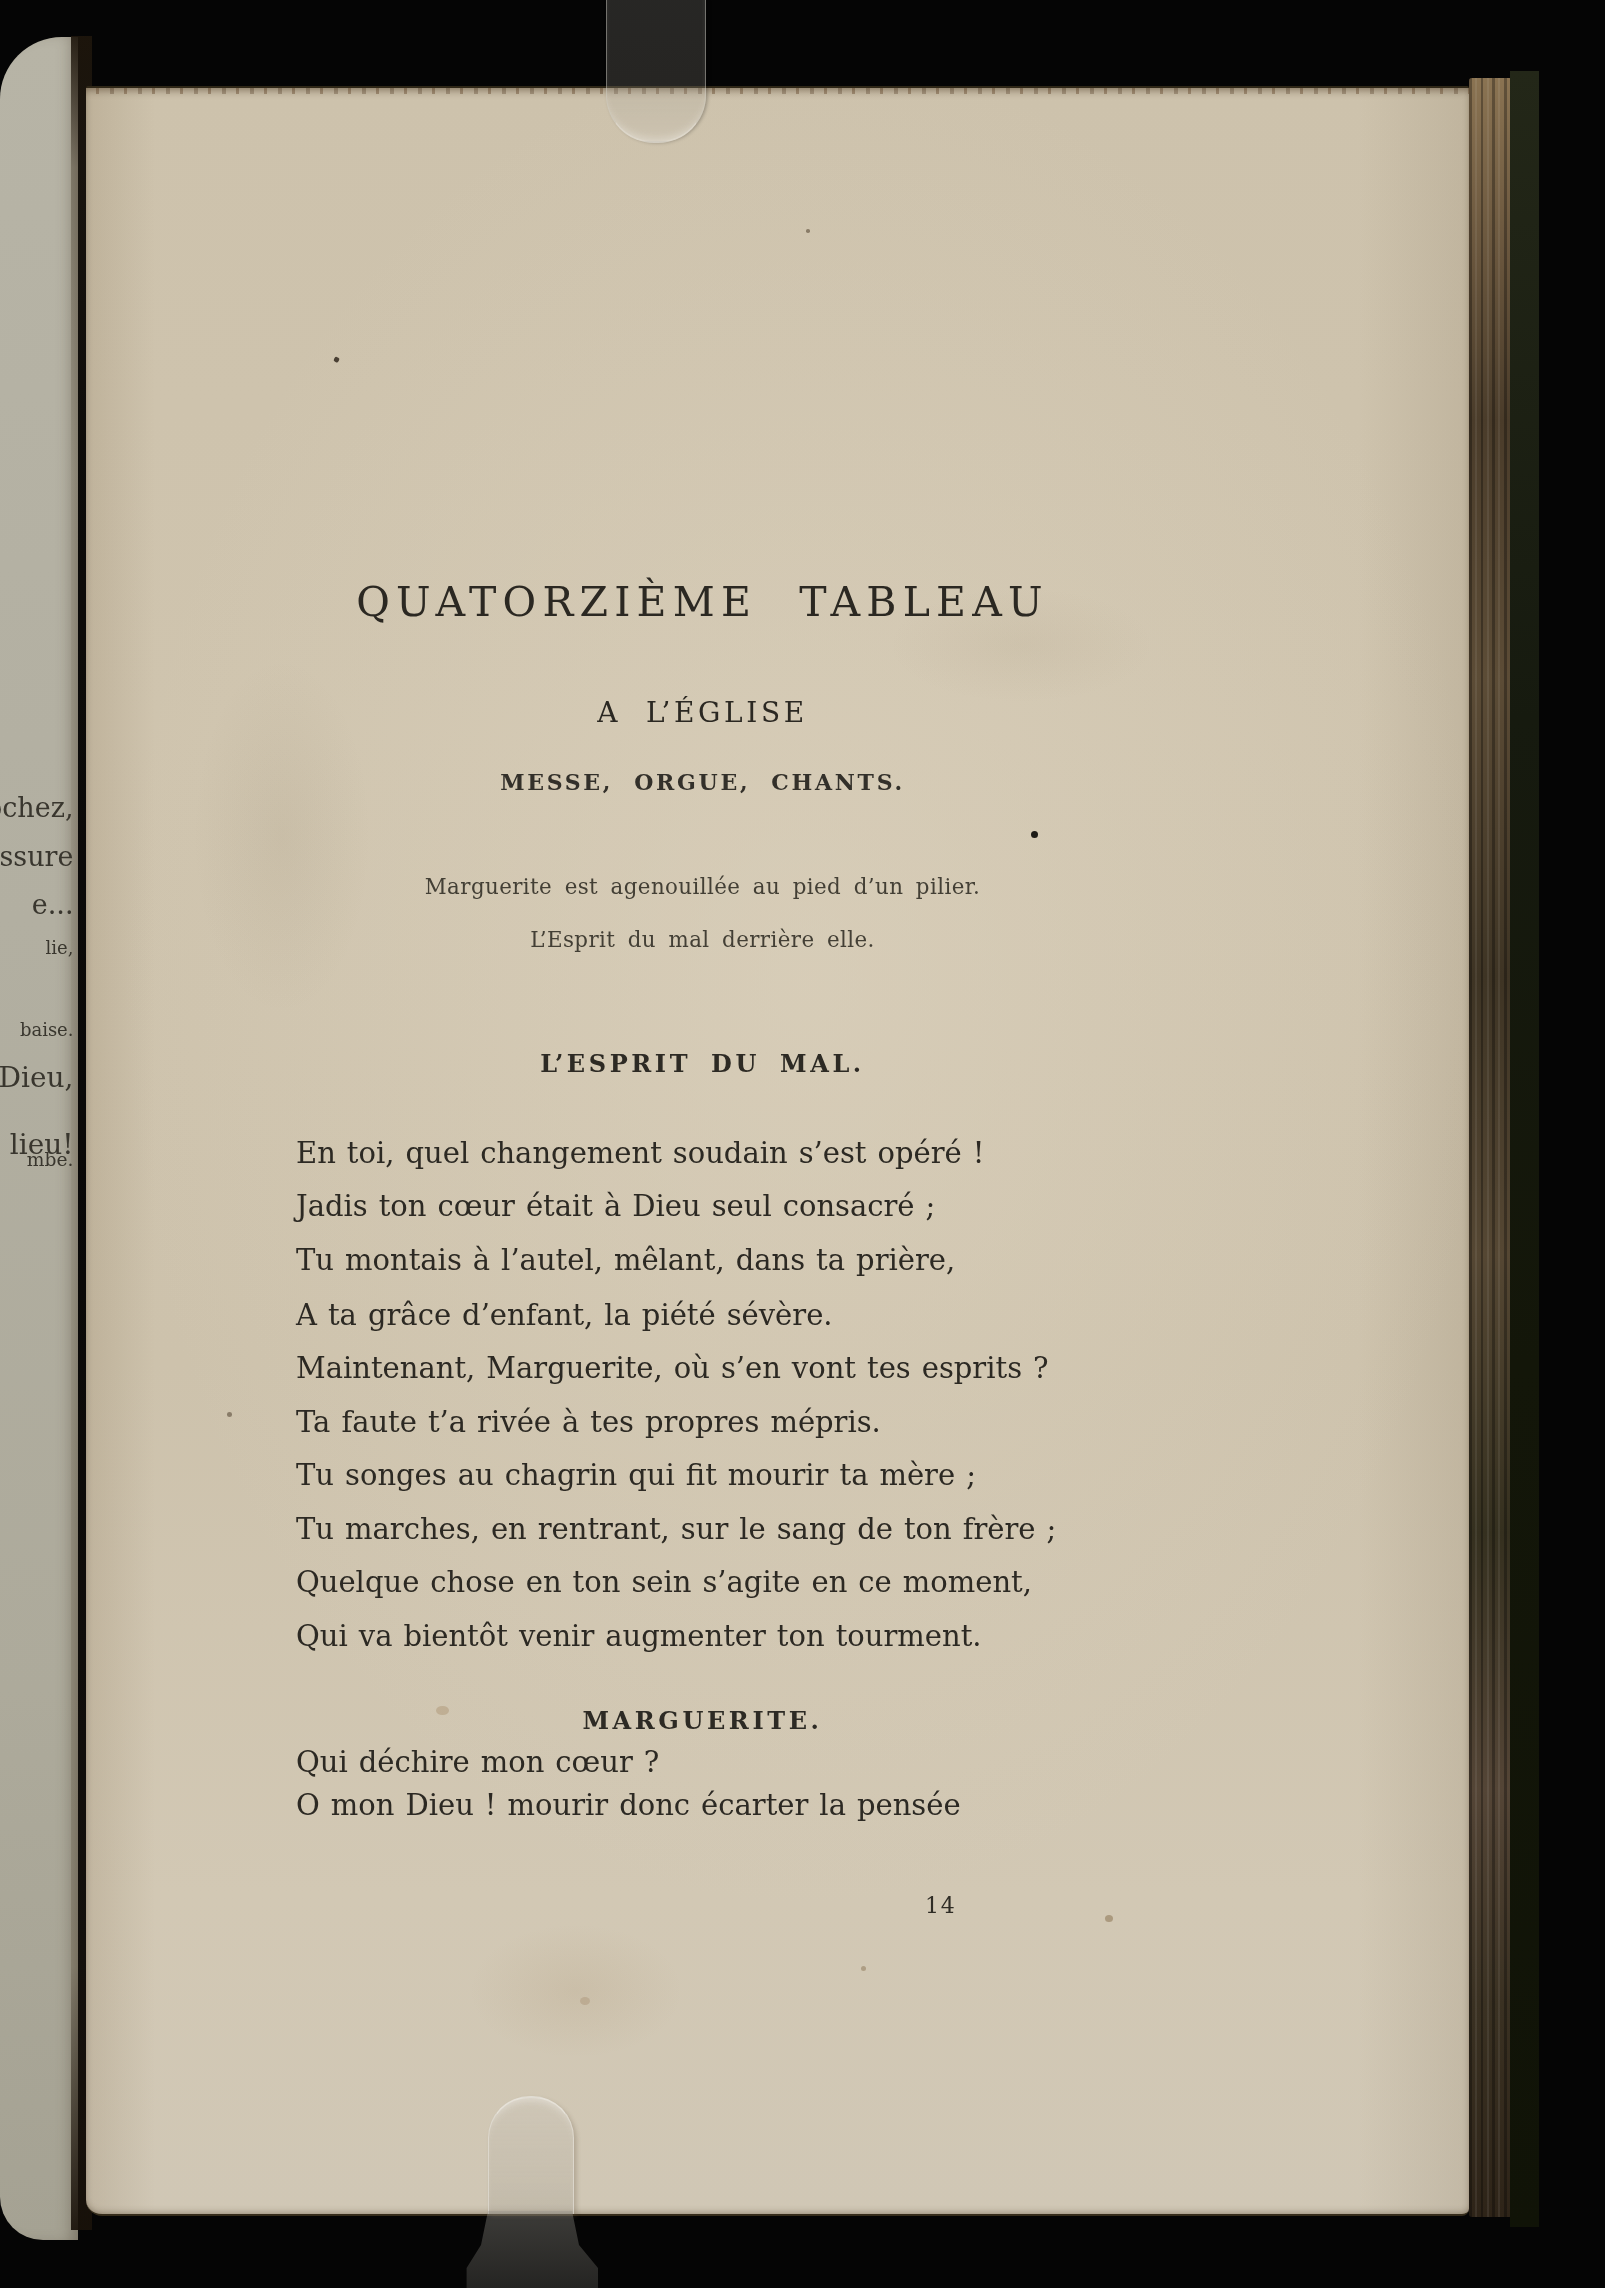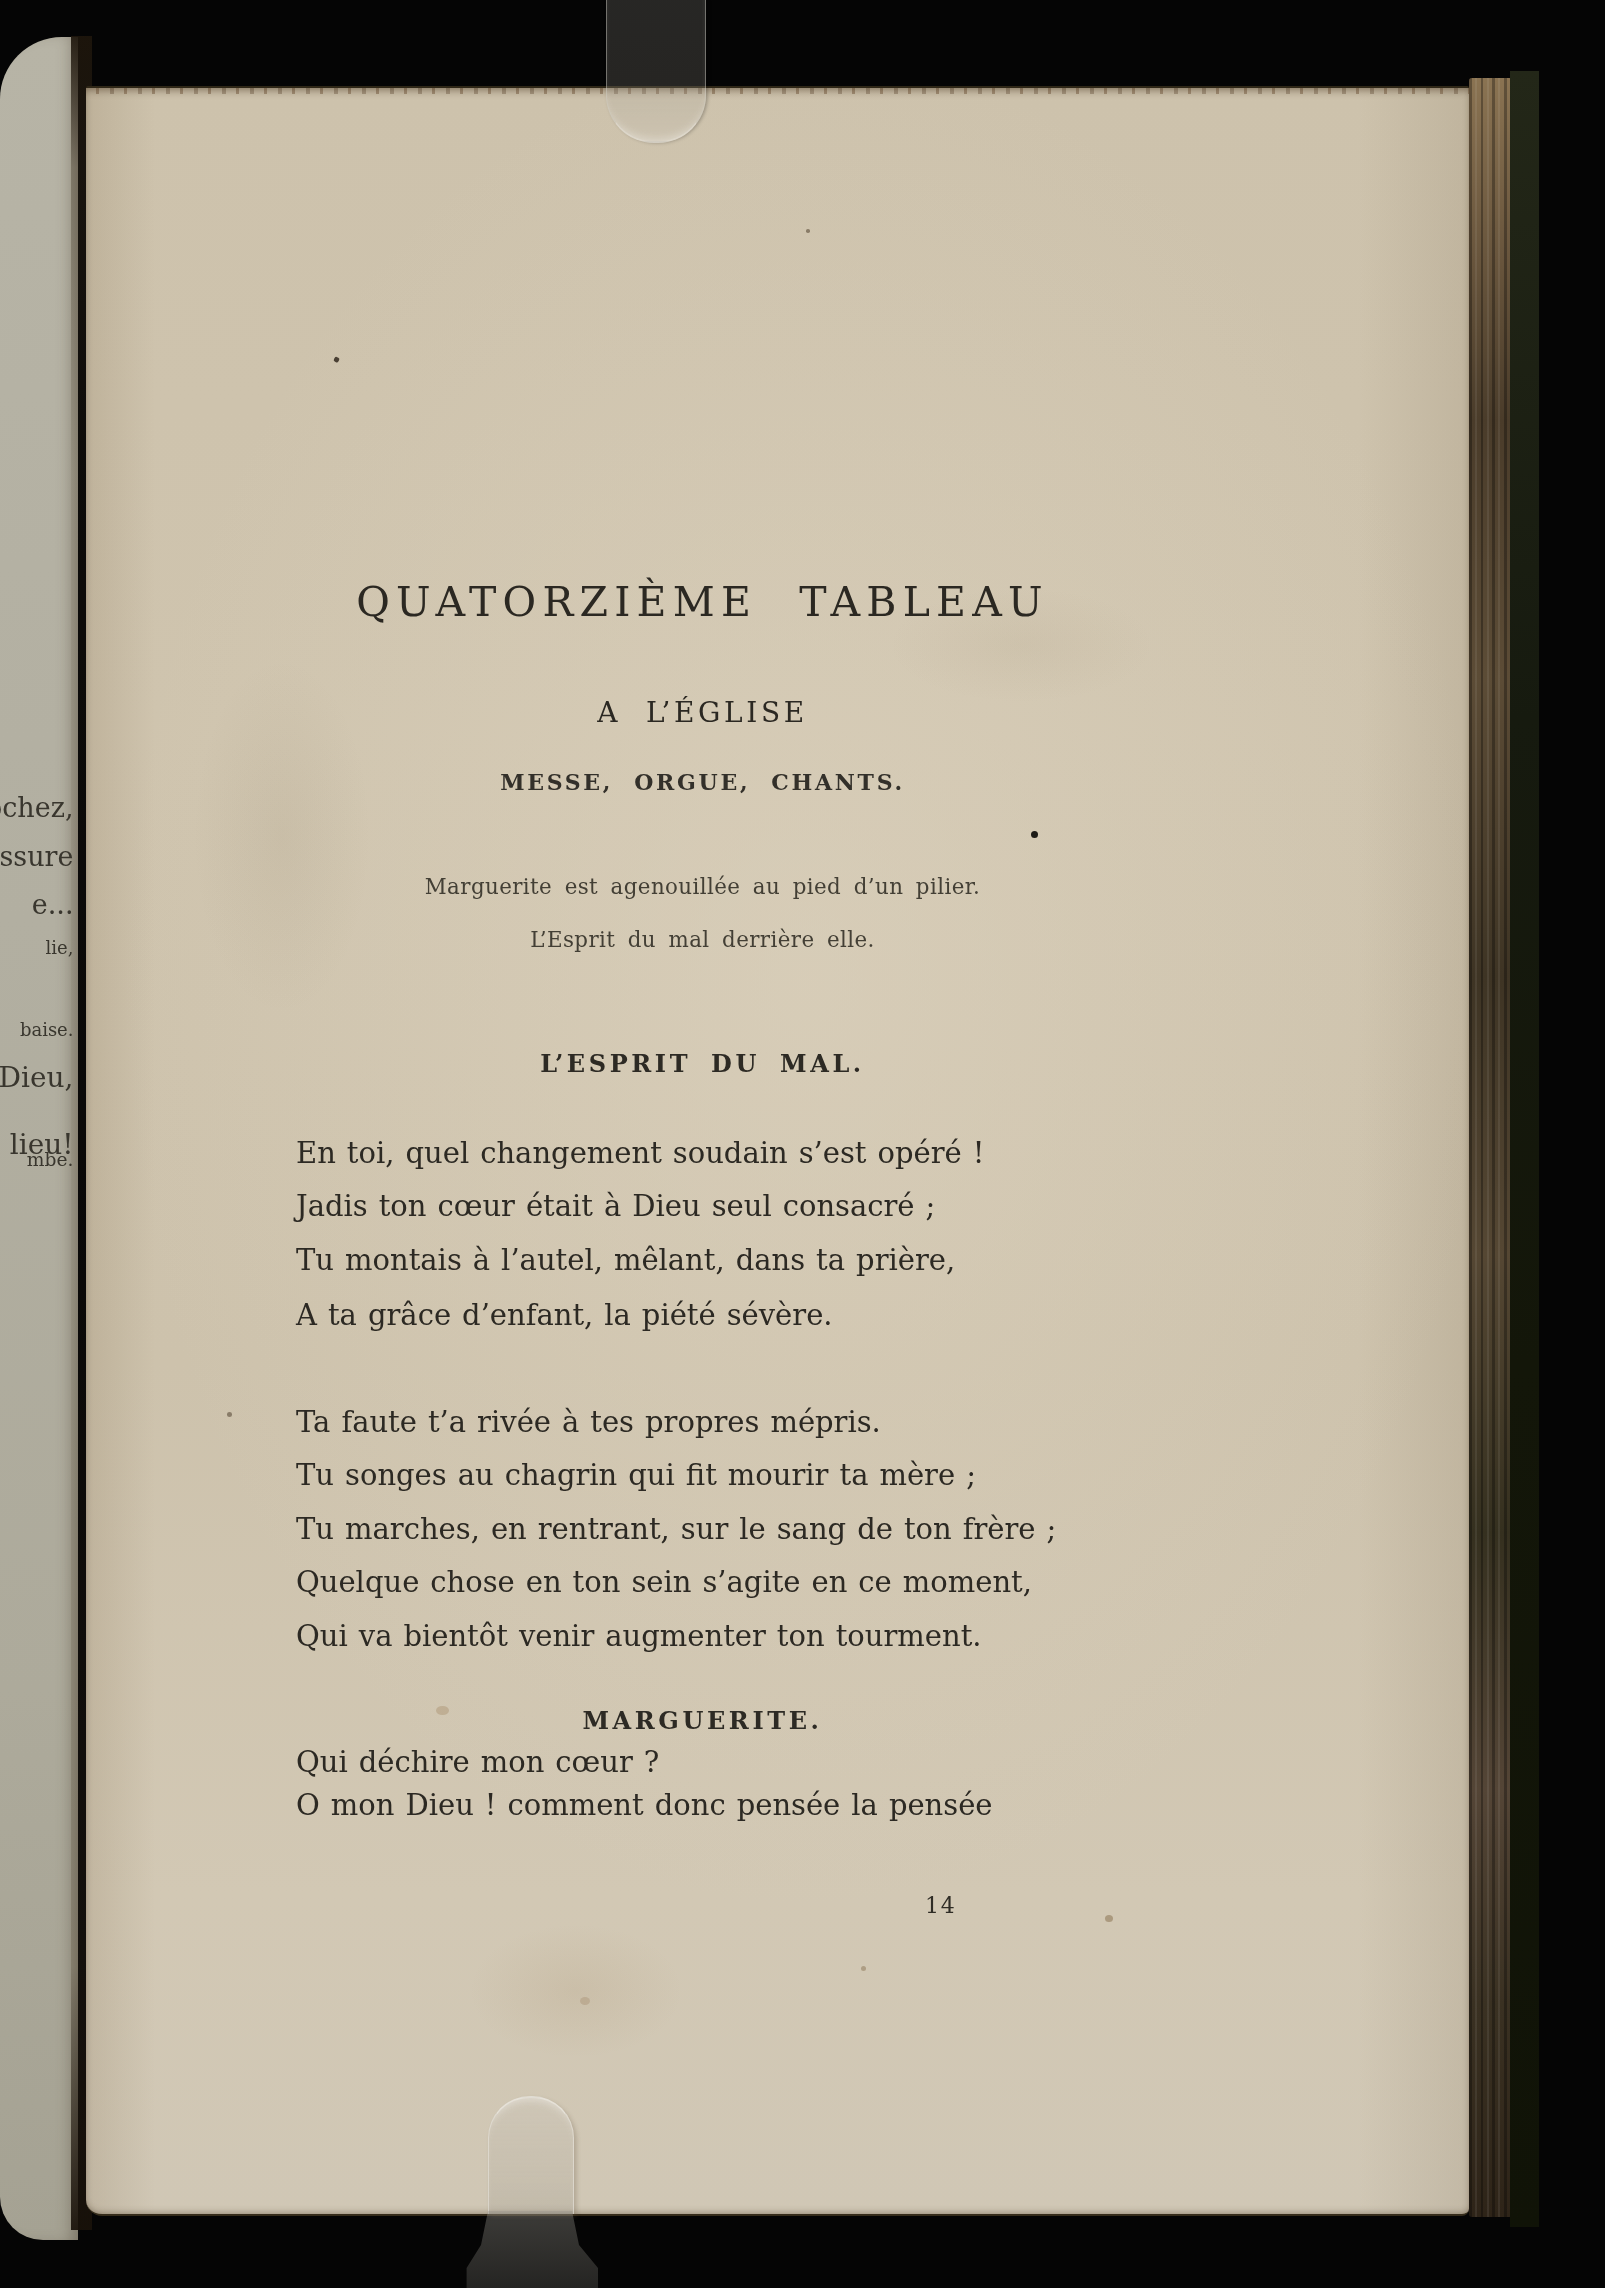--- a/index.html
+++ b/index.html
@@ -151,29 +151,30 @@
 
   <div class="centered stage-dir stage-dir-1">Marguerite est agenouillée au pied d’un pilier.</div>
   <div class="centered stage-dir stage-dir-2">L’Esprit du mal derrière elle.</div>
 
   <div class="centered speaker speaker-1">L’ESPRIT DU MAL.</div>
 
   <div class="verse" style="top:1051px;">En toi, quel changement soudain s’est opéré !</div>
   <div class="verse" style="top:1104px;">Jadis ton cœur était à Dieu seul consacré ;</div>
   <div class="verse" style="top:1158px;">Tu montais à l’autel, mêlant, dans ta prière,</div>
   <div class="verse" style="top:1213px;">A ta grâce d’enfant, la piété sévère.</div>
+  <div class="verse" style="top:1266px;">Maintenant, Marguerite, où s’en vont tes esprits ?</div>
   <div class="verse" style="top:1320px;">Ta faute t’a rivée à tes propres mépris.</div>
   <div class="verse" style="top:1373px;">Tu songes au chagrin qui fit mourir ta mère ;</div>
   <div class="verse" style="top:1427px;">Tu marches, en rentrant, sur le sang de ton frère ;</div>
   <div class="verse" style="top:1480px;">Quelque chose en ton sein s’agite en ce moment,</div>
   <div class="verse" style="top:1534px;">Qui va bientôt venir augmenter ton tourment.</div>
 
   <div class="centered speaker speaker-2">MARGUERITE.</div>
 
-  <div class="verse" style="top:1703px;">O mon Dieu ! comment donc pensée la pensée</div>
+  <div class="verse" style="top:1703px;">O mon Dieu ! mourir donc écarter la pensée</div>
   <div class="verse" style="top:1660px;">Qui déchire mon cœur ?</div>
 
   <div class="page-number">14</div>
 
   <div class="speck sp1"></div>
   <div class="speck sp2"></div>
   <div class="speck sp3"></div>
   <div class="speck sp4"></div>
   <div class="speck sp5"></div>
   <div class="speck sp6"></div>

